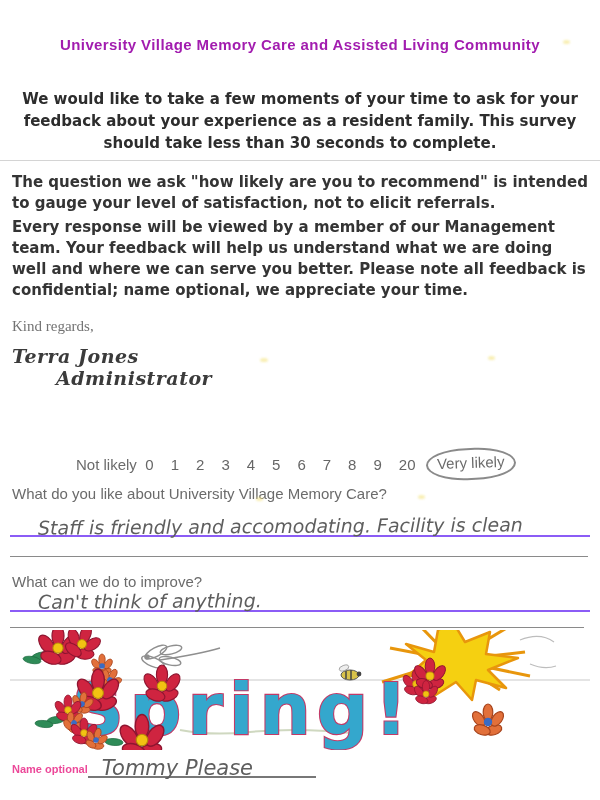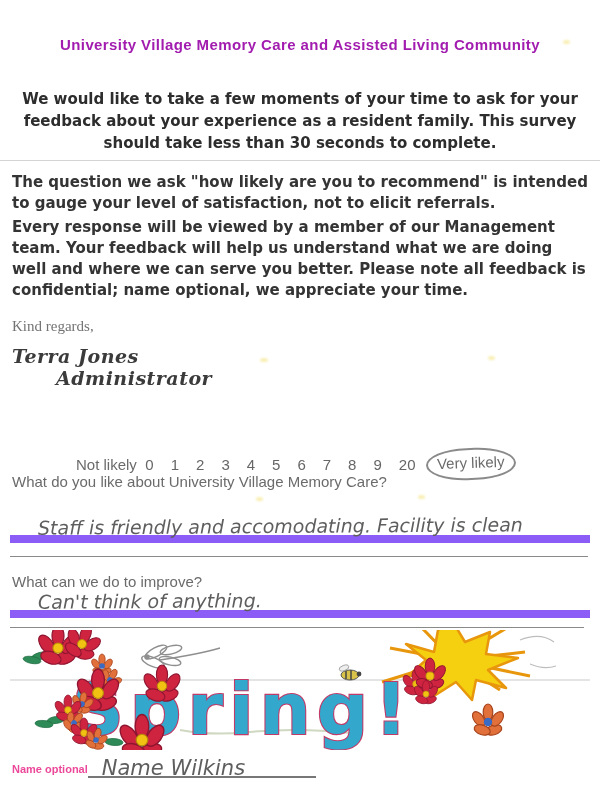--- a/index.html
+++ b/index.html
@@ -13,21 +13,21 @@
   .para{font-weight:600;font-size:15px;line-height:21px;color:#343434;}
   .divider{position:absolute;left:0;right:0;border-top:1px solid #d4d4d4;height:0;}
   .serif{font-family:"Liberation Serif",serif;font-size:15px;color:#737373;}
   .script{font-family:"DejaVu Serif","Liberation Serif",serif;font-style:italic;font-weight:700;
           font-size:19px;color:#3b3b3b;letter-spacing:.5px;}
   .gray{color:#6b6b6b;font-size:15px;line-height:22px;font-weight:400;}
   .scale-row{position:absolute;left:76px;top:448px;color:#6b6b6b;font-size:15px;display:flex;align-items:center;}
   .scale-row .nums span{display:inline-block;margin:0 8.5px;color:#666;}
   .circled{display:inline-block;border:2px solid #8a8a8a;border-radius:50% / 55%;
            padding:4px 9px 7px 9px;margin-left:2px;transform:rotate(-2deg);color:#6b6b6b;}
-  .answer-box{position:absolute;left:10px;right:10px;border-bottom:8px solid #8b5cf6;}
+  .answer-box{position:absolute;left:10px;right:10px;border-bottom:2px solid #8b5cf6;}
   .blank-line{position:absolute;left:10px;border-bottom:1.5px solid #8a8a8a;height:0;}
   .hand{font-family:"DejaVu Sans",sans-serif;font-style:italic;color:#5e5e5e;}
   .hand-answer{position:absolute;left:28px;bottom:-2px;font-size:19px;white-space:nowrap;transform:rotate(-.4deg);}
   .name-row{position:absolute;left:12px;top:750px;display:flex;align-items:flex-end;}
   .name-label{color:#ec4899;font-size:11px;font-weight:600;padding-bottom:3px;}
   .name-line{position:relative;display:inline-block;width:228px;border-bottom:2px solid #777;height:26px;}
   .name-hand{position:absolute;left:14px;bottom:-4px;font-size:21px;white-space:nowrap;}
   .speck{position:absolute;background:#f5e68a;opacity:.65;border-radius:50%;filter:blur(1px);}
   .banner{position:absolute;left:10px;top:630px;width:580px;height:120px;}
 </style>
@@ -52,21 +52,21 @@
   <div class="abs script" style="top:345px;">Terra Jones</div>
   <div class="abs script" style="top:367px;margin-left:44px;">Administrator</div>
 
 
   <div class="scale-row">
     <span>Not likely</span>
     <span class="nums"><span>0</span><span>1</span><span>2</span><span>3</span><span>4</span><span>5</span><span>6</span><span>7</span><span>8</span><span>9</span><span>20</span></span>
     <span class="circled">Very likely</span>
   </div>
 
-  <div class="abs gray" style="top:471px;">What do you like about University Village Memory Care?</div>
+  <div class="abs gray" style="top:483px;">What do you like about University Village Memory Care?</div>
   <div class="answer-box" style="top:503px;height:32px;">
     <span class="hand hand-answer">Staff is friendly and accomodating. Facility is clean</span>
   </div>
   <div class="blank-line" style="top:556px;right:12px;"></div>
 
   <div class="abs gray" style="top:571px;">What can we do to improve?</div>
   <div class="answer-box" style="top:580px;height:30px;">
     <span class="hand hand-answer">Can't think of anything.</span>
   </div>
   <div class="blank-line" style="top:627px;right:16px;"></div>
@@ -160,21 +160,21 @@
         <use href="#fRed" transform="translate(420,46) scale(1.2)"></use>
         <use href="#fRed" transform="translate(416,64) scale(0.9)"></use>
         <use href="#fOrange" transform="translate(478,92) scale(1.5)"></use>
       </g>
     </svg>
   </div>
 
   <div class="name-row">
     <span class="name-label">Name optional</span>
     <span class="name-line">
-      <span class="hand name-hand">Name Wilkins</span>
+      <span class="hand name-hand">Tommy Please</span>
     </span>
   </div>
 
   <div class="speck" style="left:563px;top:40px;width:7px;height:4px;"></div>
   <div class="speck" style="left:260px;top:358px;width:8px;height:4px;"></div>
   <div class="speck" style="left:488px;top:356px;width:7px;height:4px;"></div>
   <div class="speck" style="left:256px;top:497px;width:7px;height:4px;"></div>
   <div class="speck" style="left:418px;top:495px;width:7px;height:4px;"></div>
 
 </div>

